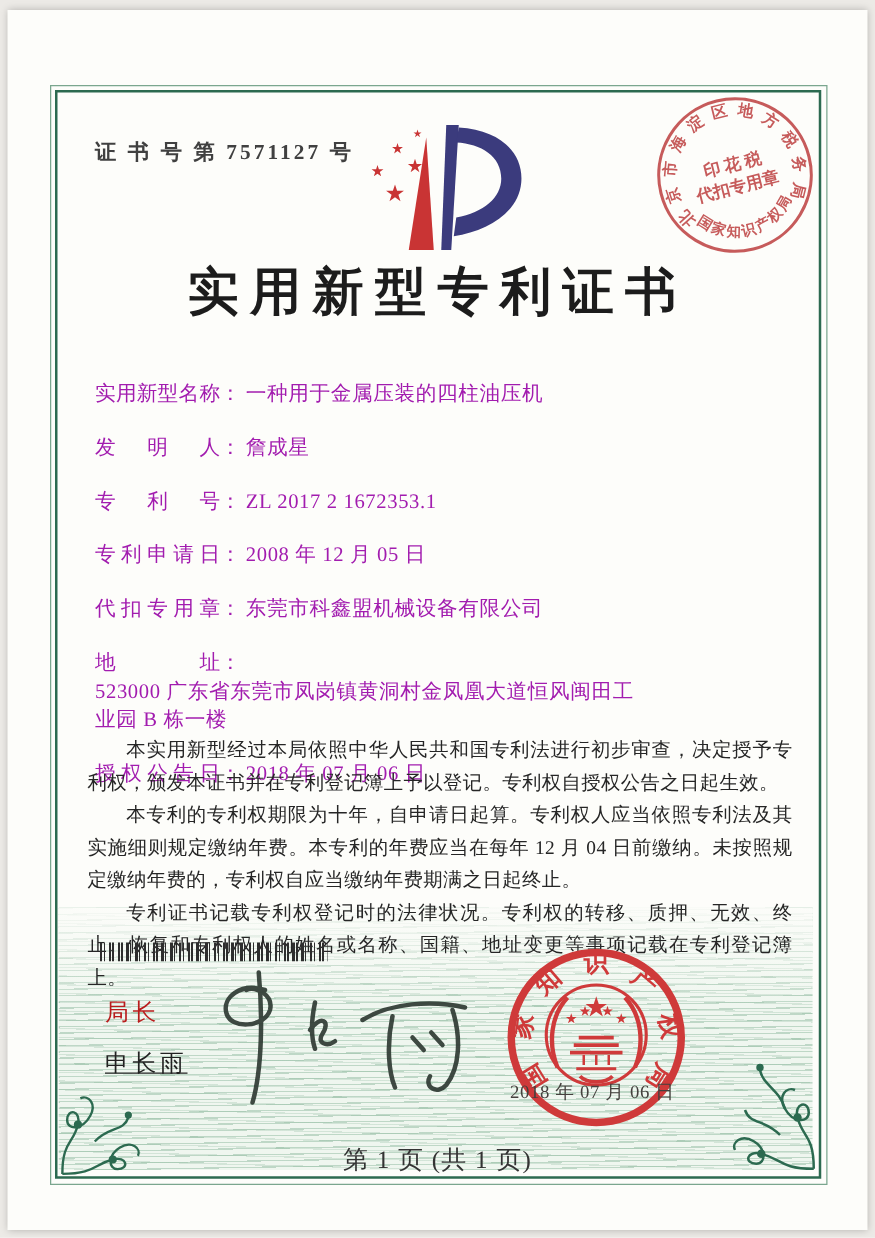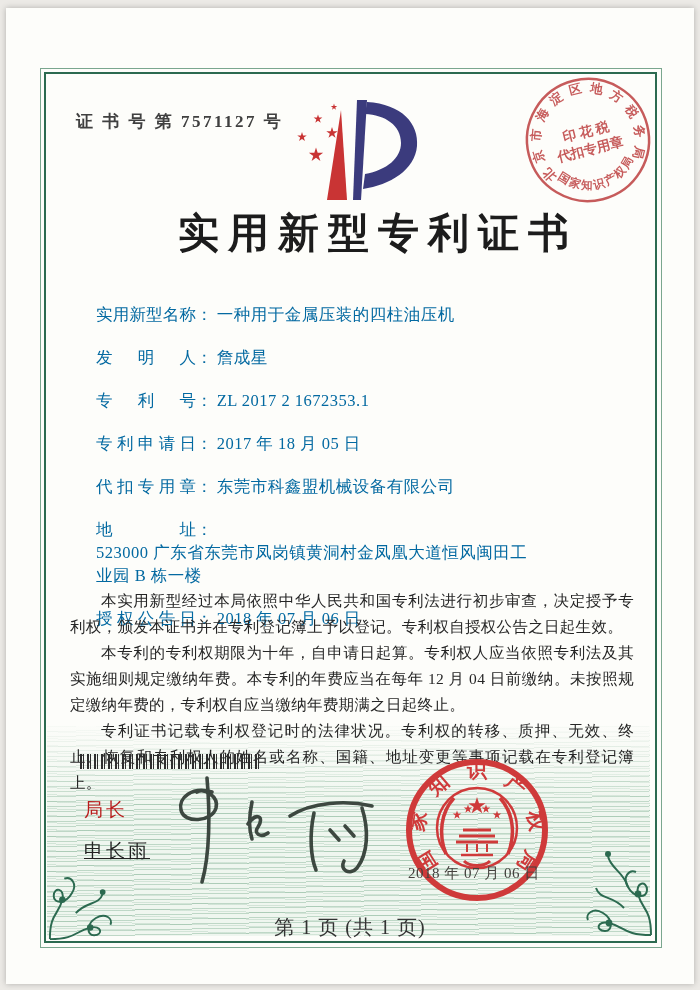--- a/index.html
+++ b/index.html
@@ -15,22 +15,22 @@
   .guilloche{position:absolute;left:41px;top:718px;width:603px;height:210px;
     background:
       linear-gradient(180deg, rgba(253,253,250,.9) 0%, rgba(253,253,250,0) 38%),
       repeating-linear-gradient(179deg, rgba(110,165,132,.38) 0 1px, rgba(0,0,0,0) 1px 5px),
       repeating-linear-gradient(181.5deg, rgba(110,165,132,.22) 0 1px, rgba(0,0,0,0) 1px 7px),
       rgba(228,240,230,.55);}
   .cert-no{position:absolute;left:70px;top:102px;font-size:17px;letter-spacing:2.5px;
     color:#404040;font-weight:600;}
   .logo{position:absolute;left:271px;top:88px;width:150px;height:110px;}
   .title{position:absolute;left:34px;top:198px;width:620px;text-align:center;
-    font-size:41px;font-weight:bold;letter-spacing:9px;color:#1c1c1c;margin-left:28px;}
-  .fields{position:absolute;left:70px;top:295px;width:556px;font-size:16.5px;color:#0369a1;margin-left:20px;}
+    font-size:41px;font-weight:bold;letter-spacing:9px;color:#1c1c1c;}
+  .fields{position:absolute;left:70px;top:295px;width:556px;font-size:16.5px;color:#a21caf;}
   .frow{margin-bottom:20px;line-height:23px;}
   .flabel{display:inline-block;width:100px;text-align:justify;text-align-last:justify;
     vertical-align:top;}
   .fcolon{display:inline-block;vertical-align:top;}
   .fvalue{display:inline-block;vertical-align:top;max-width:440px;letter-spacing:.5px;}
   .frow-last{display:flex;margin-bottom:0;line-height:23px;}
   .frow-last .lpart{width:296px;flex:0 0 296px;}
   .paras{position:absolute;left:64px;top:580px;width:564px;font-size:15.5px;
     line-height:26px;color:#262626;text-align:justify;}
   .paras p{margin:0;text-indent:2em;letter-spacing:.3px;}
@@ -120,21 +120,21 @@
     <div class="frow">
       <span class="flabel">发明人</span><span class="fcolon">：</span>
       <span class="fvalue">詹成星</span>
     </div>
     <div class="frow">
       <span class="flabel">专利号</span><span class="fcolon">：</span>
       <span class="fvalue">ZL 2017 2 1672353.1</span>
     </div>
     <div class="frow">
       <span class="flabel">专利申请日</span><span class="fcolon">：</span>
-      <span class="fvalue">2017 年 18 月 05 日</span>
+      <span class="fvalue">2008 年 12 月 05 日</span>
     </div>
     <div class="frow">
       <span class="flabel">代扣专用章</span><span class="fcolon">：</span>
       <span class="fvalue">东莞市科鑫盟机械设备有限公司</span>
     </div>
     <div class="frow">
       <span class="flabel">地址</span><span class="fcolon">：</span>
       <span class="fvalue" style="width:438px">523000 广东省东莞市凤岗镇黄洞村金凤凰大道恒风闽田工业园 B 栋一楼</span>
     </div>
     <div class="frow-last">

